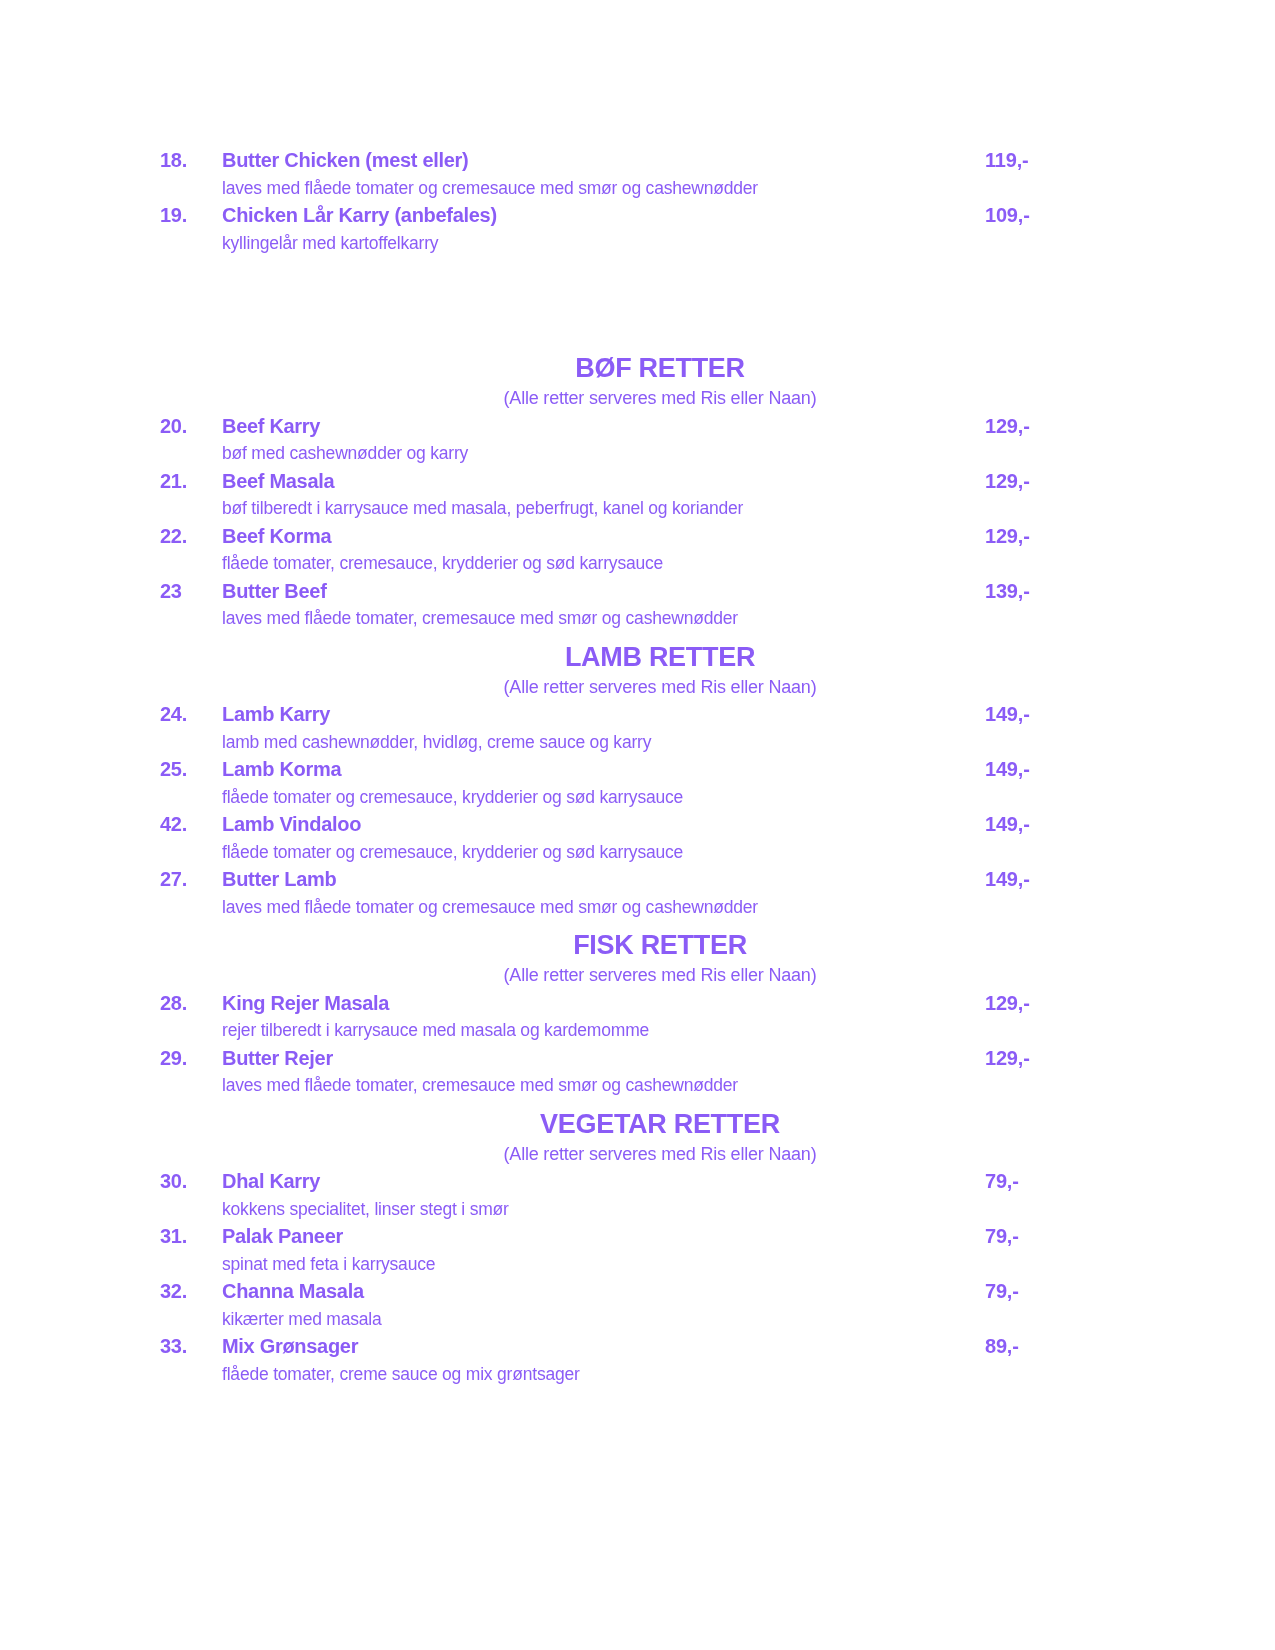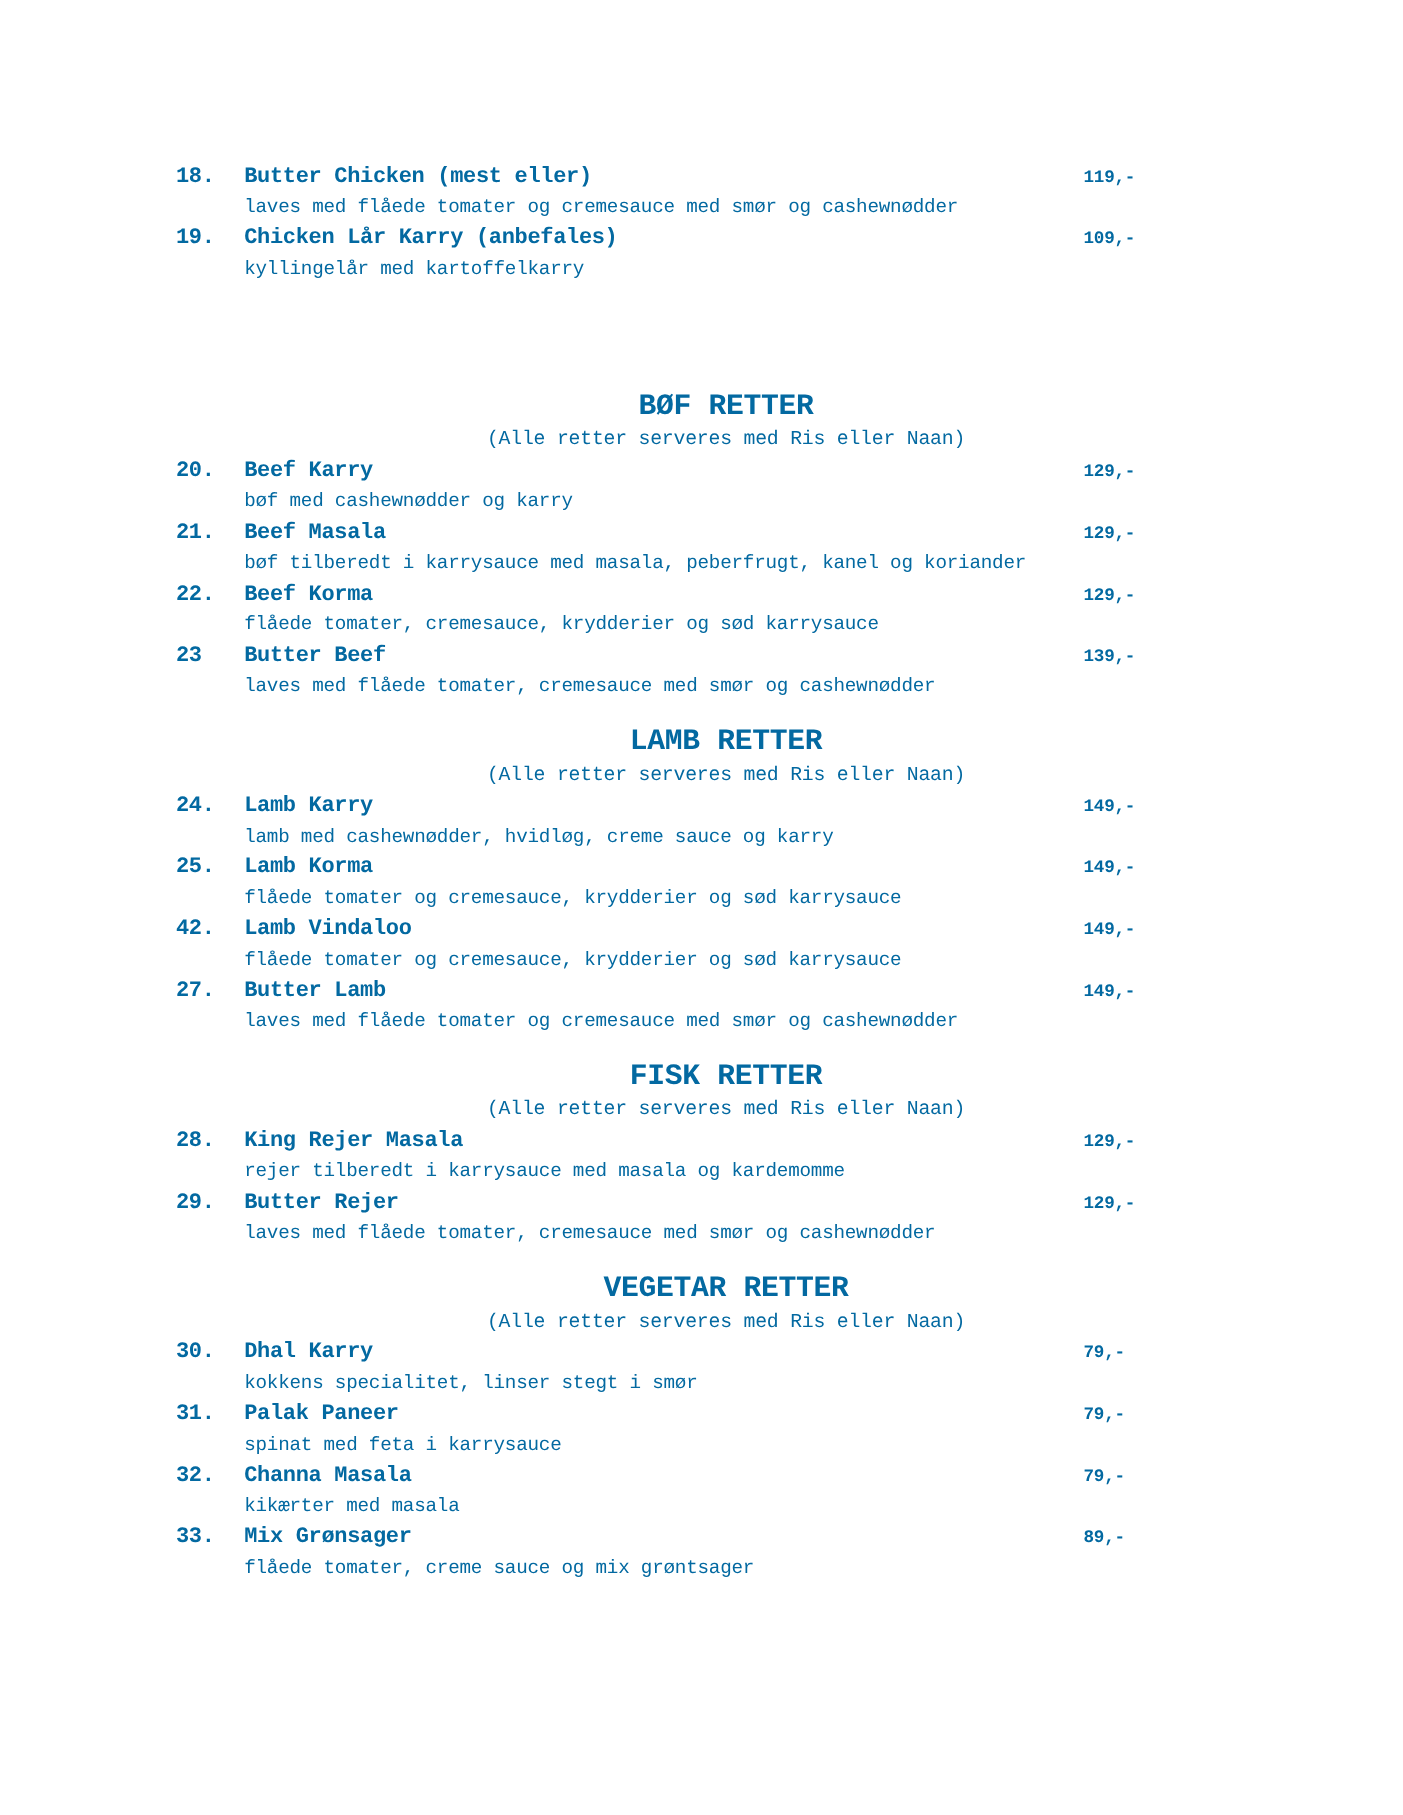--- a/index.html
+++ b/index.html
@@ -1,22 +1,22 @@
 <!DOCTYPE html>
 <html><head>
 <meta charset="utf-8">
 <style>
   html, body { margin: 0; padding: 0; background: #ffffff; }
   .page {
     position: relative;
     width: 1275px;
     height: 1650px;
     background: #ffffff;
-    color: #0369a1;
-    font-family: Liberation Mono, monospace;
+    color: #8b5cf6;
+    font-family: Liberation Sans, sans-serif;
     overflow: hidden;
   }
   .content {
     position: absolute;
     left: 160px;
     top: 0;
     width: 1000px; 
     padding-top: 147px;
   }
   .item { }
@@ -37,36 +37,36 @@
     font-weight: bold;
     font-size: 20px;
     line-height: 27.5px;
     letter-spacing: -0.3px;
     flex: 0 0 763px; 
     white-space: nowrap;
     overflow: hidden;
   }
   .price {
     font-weight: bold;
-    font-size: 16px;
+    font-size: 20px;
     line-height: 27.5px;
     letter-spacing: -0.2px;
     flex: 1 1 auto;   
     white-space: nowrap;
   }
   .desc {
     margin-left: 62px;
     font-size: 17.5px;
     line-height: 27.5px;
     letter-spacing: -0.2px;
     white-space: nowrap;
   }
   .section {
     text-align: center;
-    margin-top: 20px;
+    margin-top: 8px;
   }
   .section.first {
     margin-top: 95px;
   }
   .section-title {
     font-weight: bold;
     font-size: 27px;
     line-height: 33px;
     letter-spacing: -0.3px;
   }

